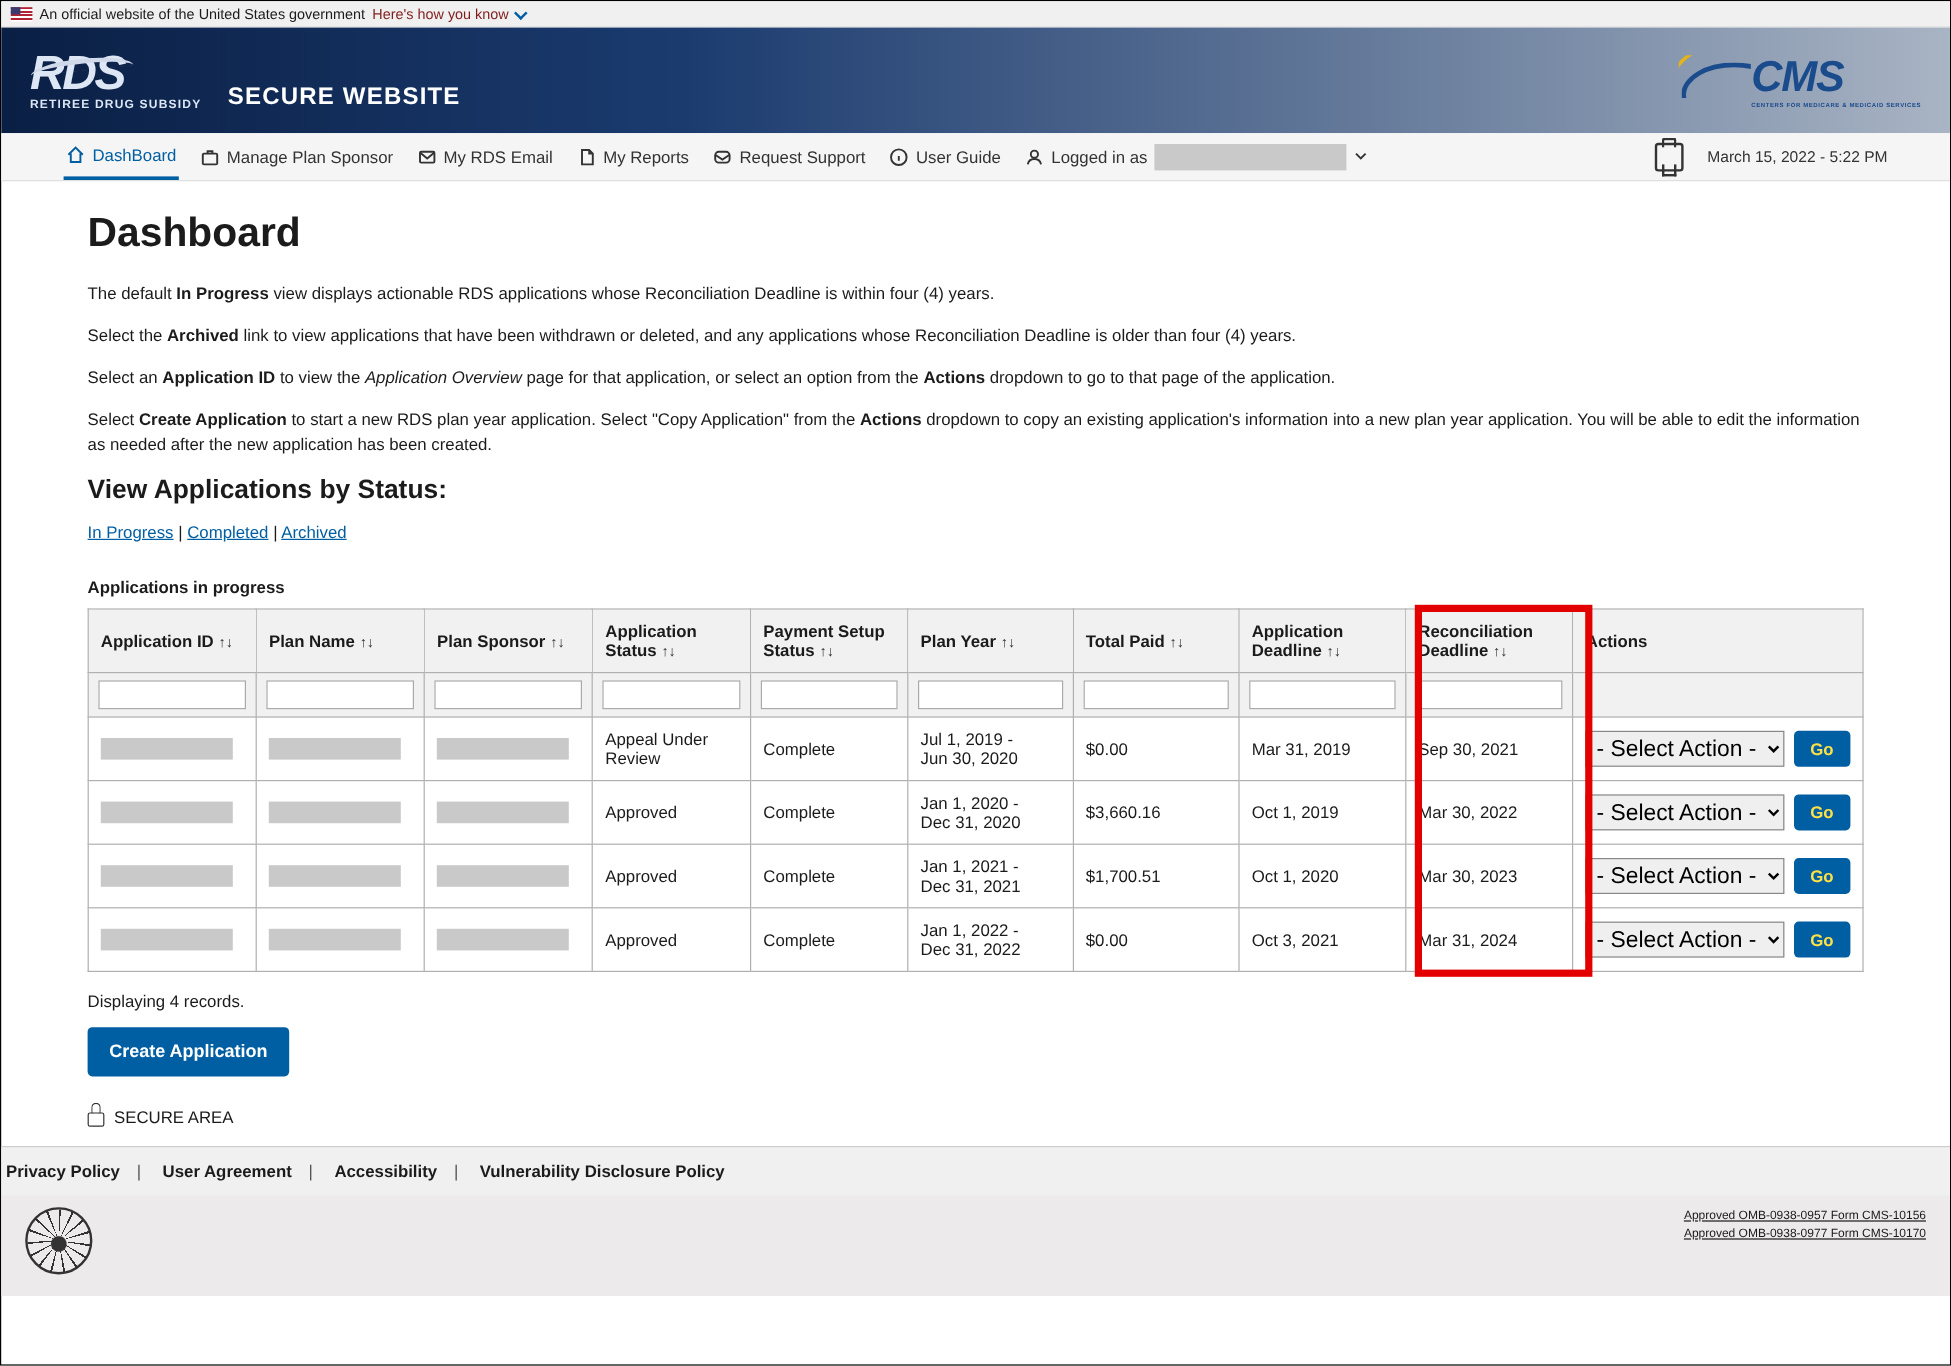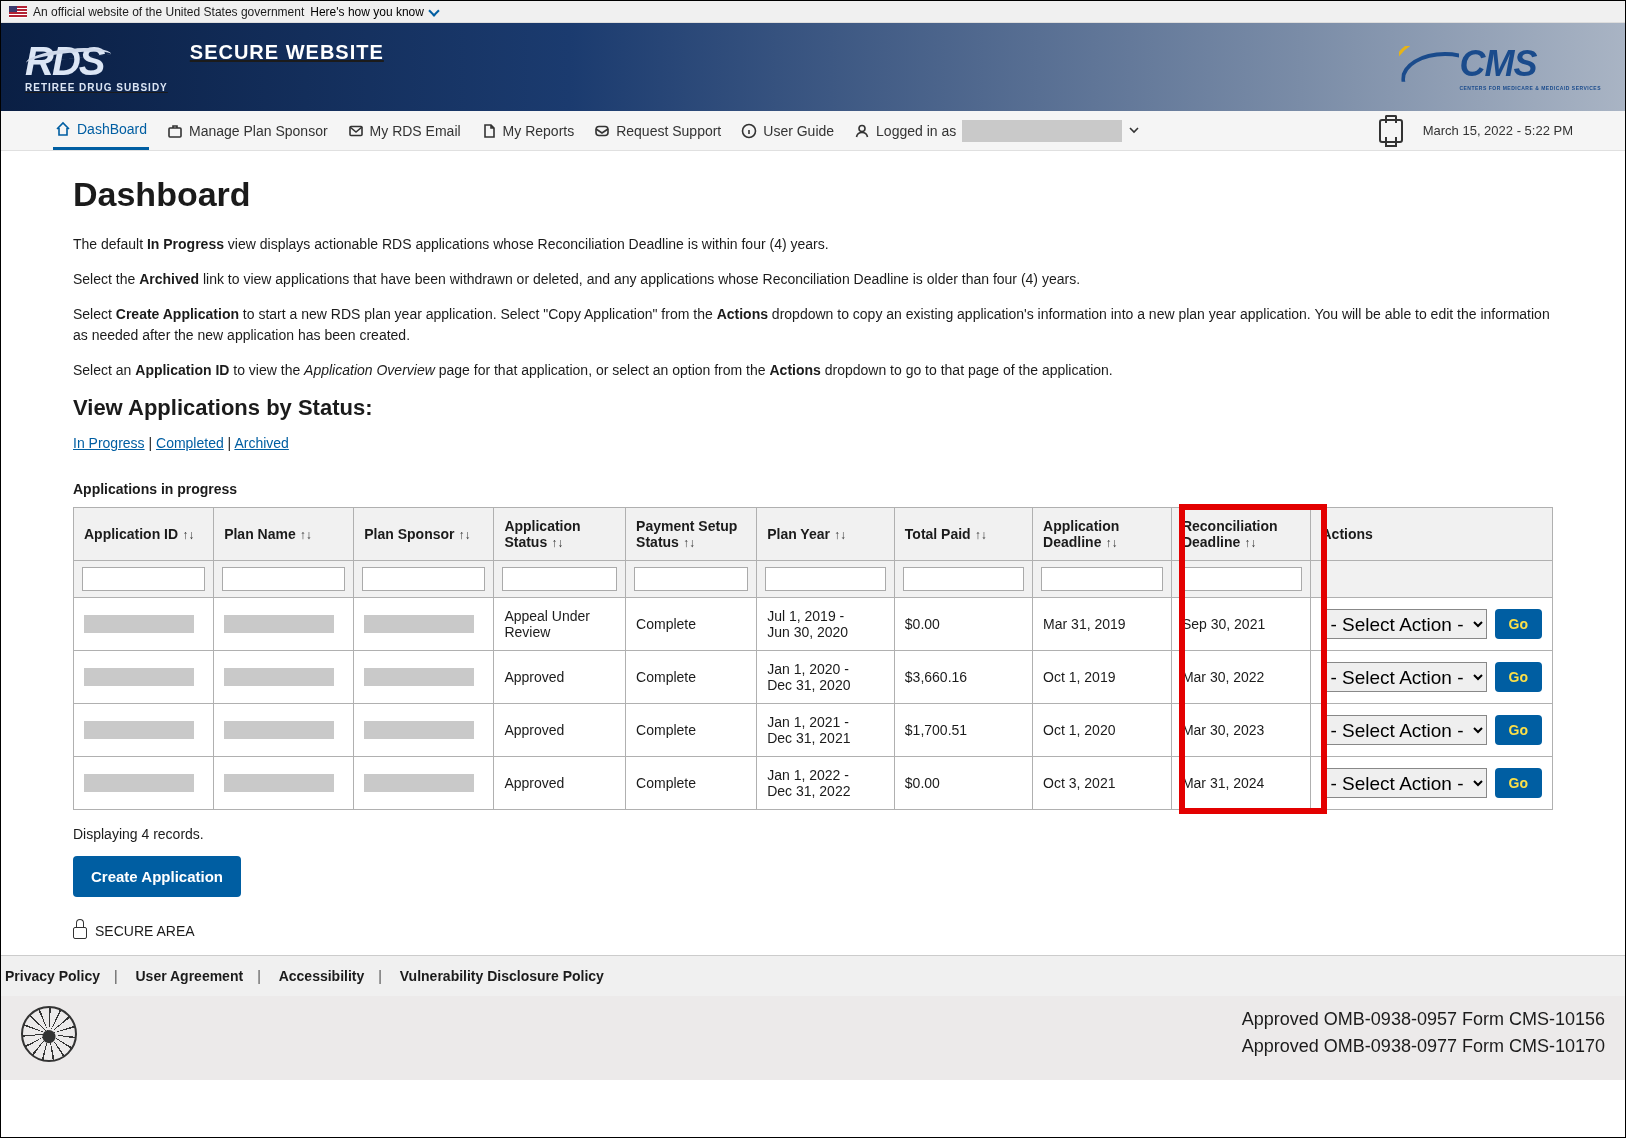--- a/index.html
+++ b/index.html
@@ -25,36 +25,36 @@
   }
   .flag {
     width: 18px; height: 12px;
     background: linear-gradient(to bottom, #b22234 0%, #b22234 13%, #fff 13%, #fff 25%, #b22234 25%, #b22234 38%, #fff 38%, #fff 50%, #b22234 50%, #b22234 63%, #fff 63%, #fff 75%, #b22234 75%, #b22234 88%, #fff 88%);
     position: relative;
   }
   .flag::before {
     content: ""; position: absolute; left: 0; top: 0;
     width: 8px; height: 6px; background: #3c3b6e;
   }
-  .gov-link { color: #000000; cursor: pointer; display: flex; align-items: center; gap: 4px;}
+  .gov-link { color: #7f1d1d; cursor: pointer; display: flex; align-items: center; gap: 4px;}
   .chev-down { width: 10px; height: 10px; position: relative; }
   .chev-down::after {
     content: ""; position: absolute; top: 0; left: 2px;
     width: 6px; height: 6px; border-right: 2px solid #005ea2; border-bottom: 2px solid #005ea2;
     transform: rotate(45deg);
   }
   .header {
     background: linear-gradient(to right, #0a1f44 0%, #1b3b6f 35%, #7a8ca7 80%, #a9b4c4 100%);
     height: 88px;
     display: flex;
     align-items: center;
     padding: 0 24px;
     justify-content: space-between;
   }
-  .header-left { display: flex; align-items: flex-start; gap: 22px; text-decoration: underline; }
+  .header-left { display: flex; align-items: flex-end; gap: 22px; }
   .rds-logo { color: #fff; }
   .rds-main {
     font: italic 900 40px/1 Arial;
     color: #dce6f5;
     position: relative;
     letter-spacing: -2px;
     display: inline-block;
   }
   .rds-main::before {
     content: ""; position: absolute; left: 0; top: 8px; right: -8px;
@@ -142,21 +142,21 @@
     display: flex;
     justify-content: space-between;
     align-items: flex-start;
   }
   .hhs-plain {
     width: 56px; height: 56px; border-radius: 50%; border: 2px solid #333;
     background:
       radial-gradient(circle at 50% 55%, #333 6px, transparent 7px),
       repeating-conic-gradient(#333 0 4deg, transparent 4deg 24deg);
   }
-  .approved { text-align: right; font-size: 18px; line-height: 1.5; }
+  .approved { text-align: right; font-size: 10px; line-height: 1.5; text-decoration: underline; }
   .logged-in-box { background: #c9c9c9; width: 160px; height: 22px; display:inline-block;}
   .table-wrap { position: relative; }
   svg.line-icon { stroke: #333; stroke-width: 1.6; fill: none; }
   .nav-item.active svg.line-icon { stroke: #005ea2; }
 </style>
 </head>
 <body>
 
 <div class="gov-banner">
   <span class="flag"></span>
@@ -257,22 +257,22 @@
     <div class="timestamp">March 15, 2022 - 5:22 PM</div>
   </div>
 </div>
 
 <div class="main">
   <h1>Dashboard</h1>
 
   <div class="intro">
     <p><span>The default </span><b>In Progress</b><span> view displays actionable RDS applications whose Reconciliation Deadline is within four (4) years.</span></p>
     <p><span>Select the </span><b>Archived</b><span> link to view applications that have been withdrawn or deleted, and any applications whose Reconciliation Deadline is older than four (4) years.</span></p>
+    <p><span>Select an </span><b>Application ID</b><span> to view the </span><i>Application Overview</i><span> page for that application, or select an option from the </span><b>Actions</b><span> dropdown to go to that page of the application.</span></p>
     <p><span>Select </span><b>Create Application</b><span> to start a new RDS plan year application. Select "Copy Application" from the </span><b>Actions</b><span> dropdown to copy an existing application's information into a new plan year application. You will be able to edit the information as needed after the new application has been created.</span></p>
-    <p><span>Select an </span><b>Application ID</b><span> to view the </span><i>Application Overview</i><span> page for that application, or select an option from the </span><b>Actions</b><span> dropdown to go to that page of the application.</span></p>
   </div>
 
   <h2>View Applications by Status:</h2>
   <div class="status-links">
     <span class="lnk">In Progress</span>
     | <span class="lnk">Completed</span>
     | <span class="lnk">Archived</span>
   </div>
 
   <div class="tbl-title">Applications in progress</div>

